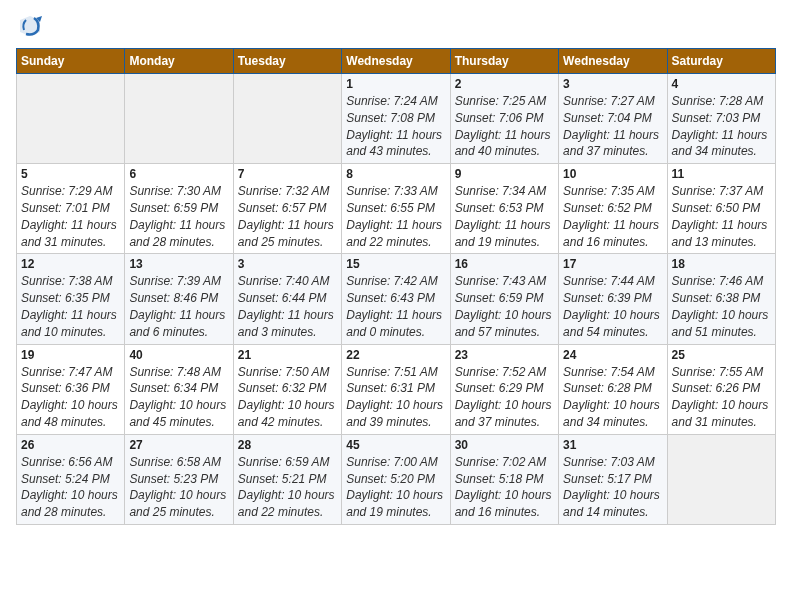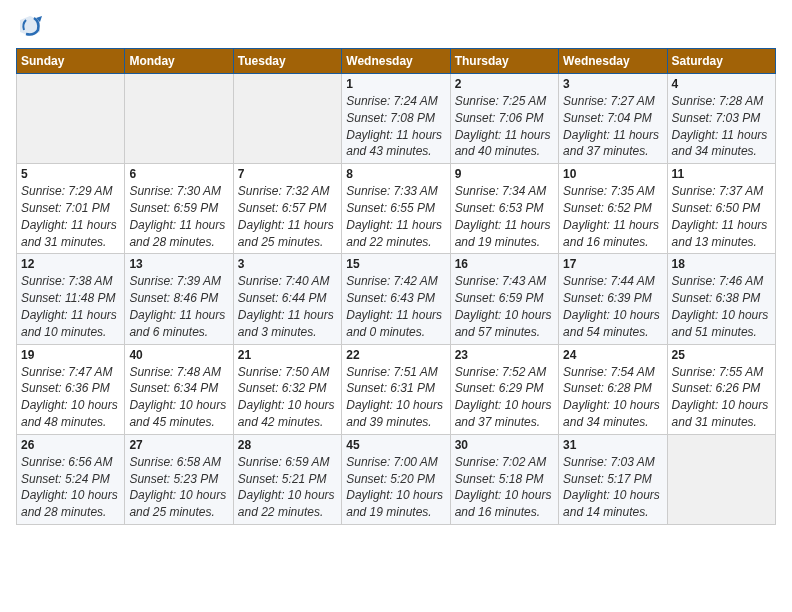--- a/index.html
+++ b/index.html
@@ -222,21 +222,21 @@
             <div class="day-info">Sunrise: 7:37 AM
 Sunset: 6:50 PM
 Daylight: 11 hours
 and 13 minutes.</div>
           </td>
         </tr>
         <tr>
           <td>
             <span class="day-number">12</span>
             <div class="day-info">Sunrise: 7:38 AM
-Sunset: 11:48 PM
+Sunset: 6:35 PM
 Daylight: 11 hours
 and 10 minutes.</div>
           </td>
           <td>
             <span class="day-number">13</span>
             <div class="day-info">Sunrise: 7:39 AM
 Sunset: 8:46 PM
 Daylight: 11 hours
 and 6 minutes.</div>
           </td>

